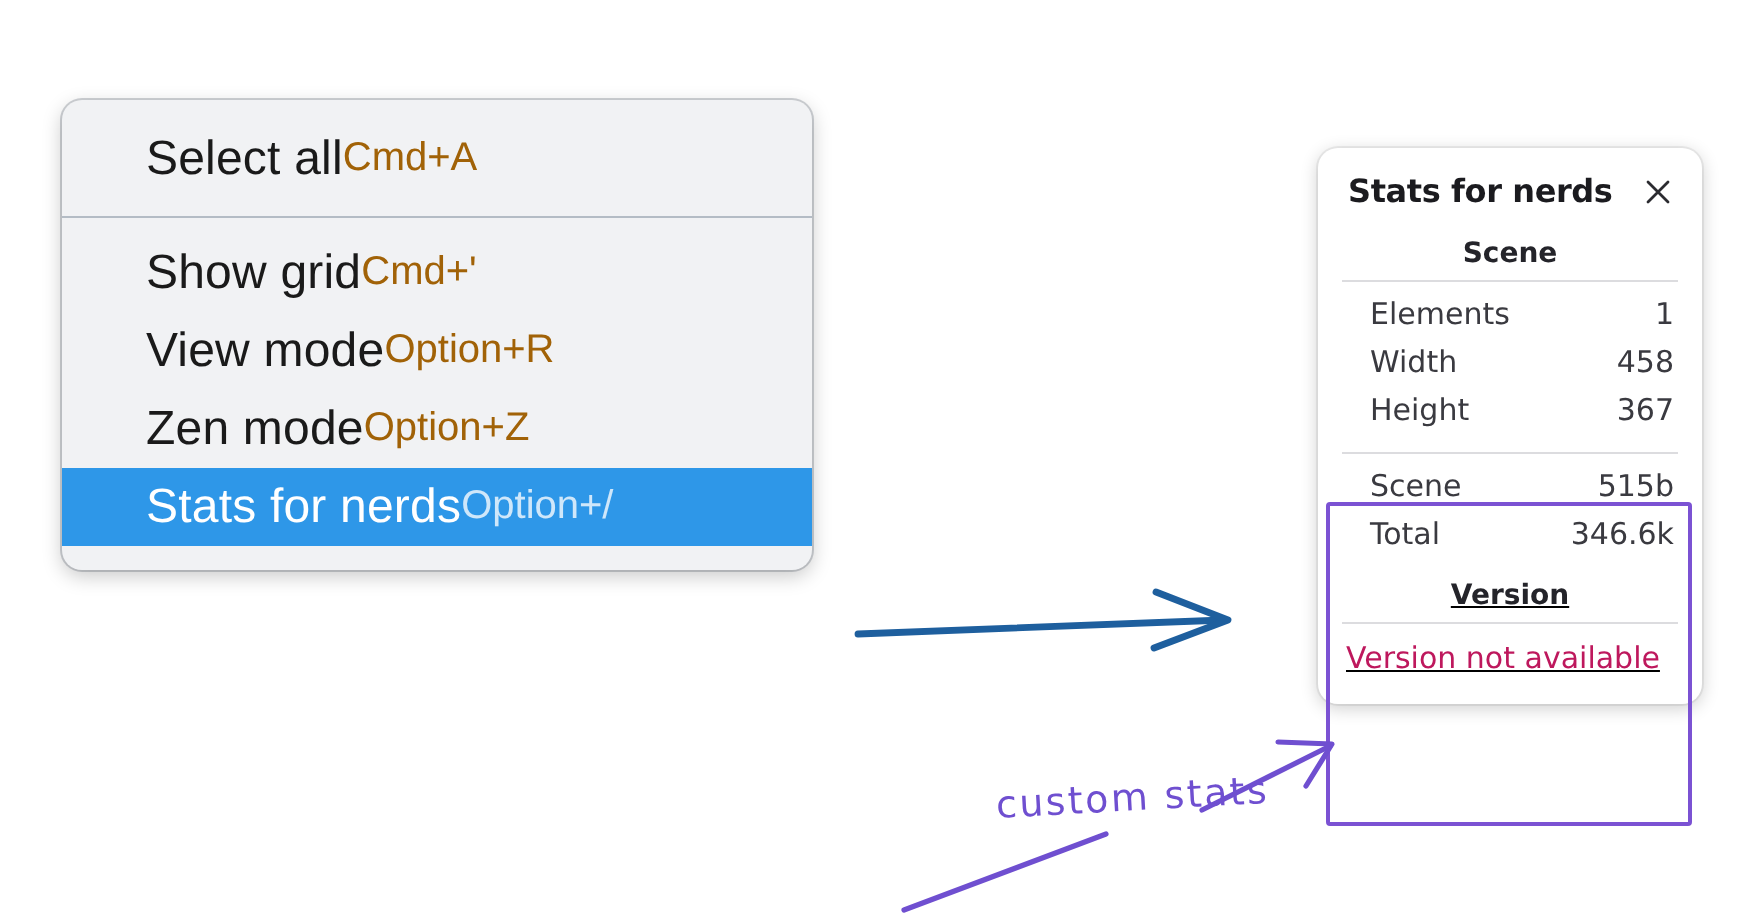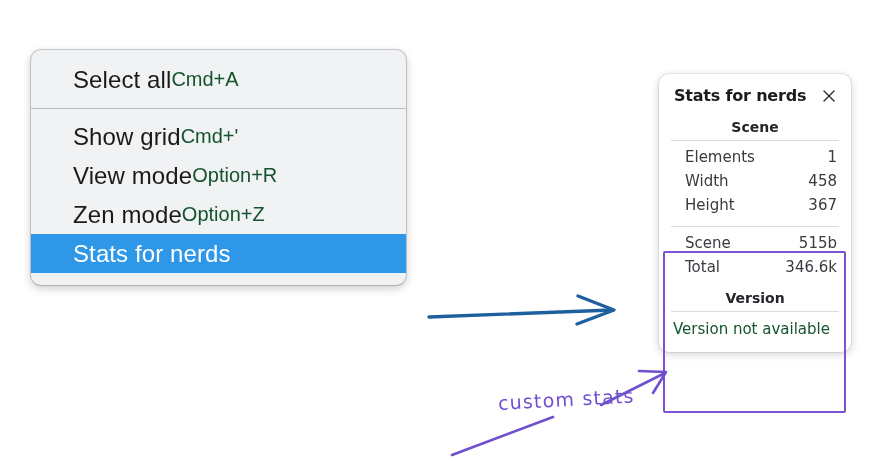--- a/index.html
+++ b/index.html
@@ -53,21 +53,21 @@
     cursor: default;
   }
   .menu-item .label {
     font-size: 24px;
     color: #1a1a1a;
     letter-spacing: 0.1px;
     white-space: nowrap;
   }
   .menu-item .shortcut {
     font-size: 20px;
-    color: #14532d;
+    color: #a16207;
     white-space: nowrap;
   }
   .menu-item.selected {
     background: #2e97e8;
   }
   .menu-item.selected .label {
     color: #ffffff;
   }
   .menu-item.selected .shortcut {
     color: #cfe7fa;
@@ -126,21 +126,21 @@
     align-items: baseline;
     padding: 3px 14px 3px 26px;
     font-size: 15px;
     color: #3a3a40;
   }
   .stat-row .k { white-space: nowrap; }
   .stat-row .v { white-space: nowrap; }
   .stat-note {
     padding: 4px 14px 2px 14px;
     font-size: 15px;
-    color: #14532d;
+    color: #be185d;
     white-space: nowrap;
   }
 
   
   .highlight-box {
     position: absolute;
     left: 663px;
     top: 251px;
     width: 183px;
     height: 162px;
@@ -197,20 +197,21 @@
       <div class="menu-item">
         <span class="label">View mode</span>
         <span class="shortcut">Option+R</span>
       </div>
       <div class="menu-item">
         <span class="label">Zen mode</span>
         <span class="shortcut">Option+Z</span>
       </div>
       <div class="menu-item selected">
         <span class="label">Stats for nerds</span>
+        <span class="shortcut">Option+/</span>
       </div>
     </div>
 
   </div>
 
   <div class="stats-panel">
 
     <div class="stats-header">
       <span class="stats-title">Stats for nerds</span>
       <span class="close-icon">
@@ -242,21 +243,21 @@
       <div class="stat-row">
         <span class="k">Scene</span>
         <span class="v">515b</span>
       </div>
       <div class="stat-row">
         <span class="k">Total</span>
         <span class="v">346.6k</span>
       </div>
     </div>
 
-    <div style="margin-top:9px;">
+    <div style="margin-top:9px;text-decoration:underline;">
       <div class="section-title">Version</div>
       <div class="section-rule"></div>
       <div class="stat-note">Version not available</div>
     </div>
 
   </div>
 
   <div class="highlight-box"></div>
 
   <svg class="annot-svg" viewBox="0 0 873 461">

